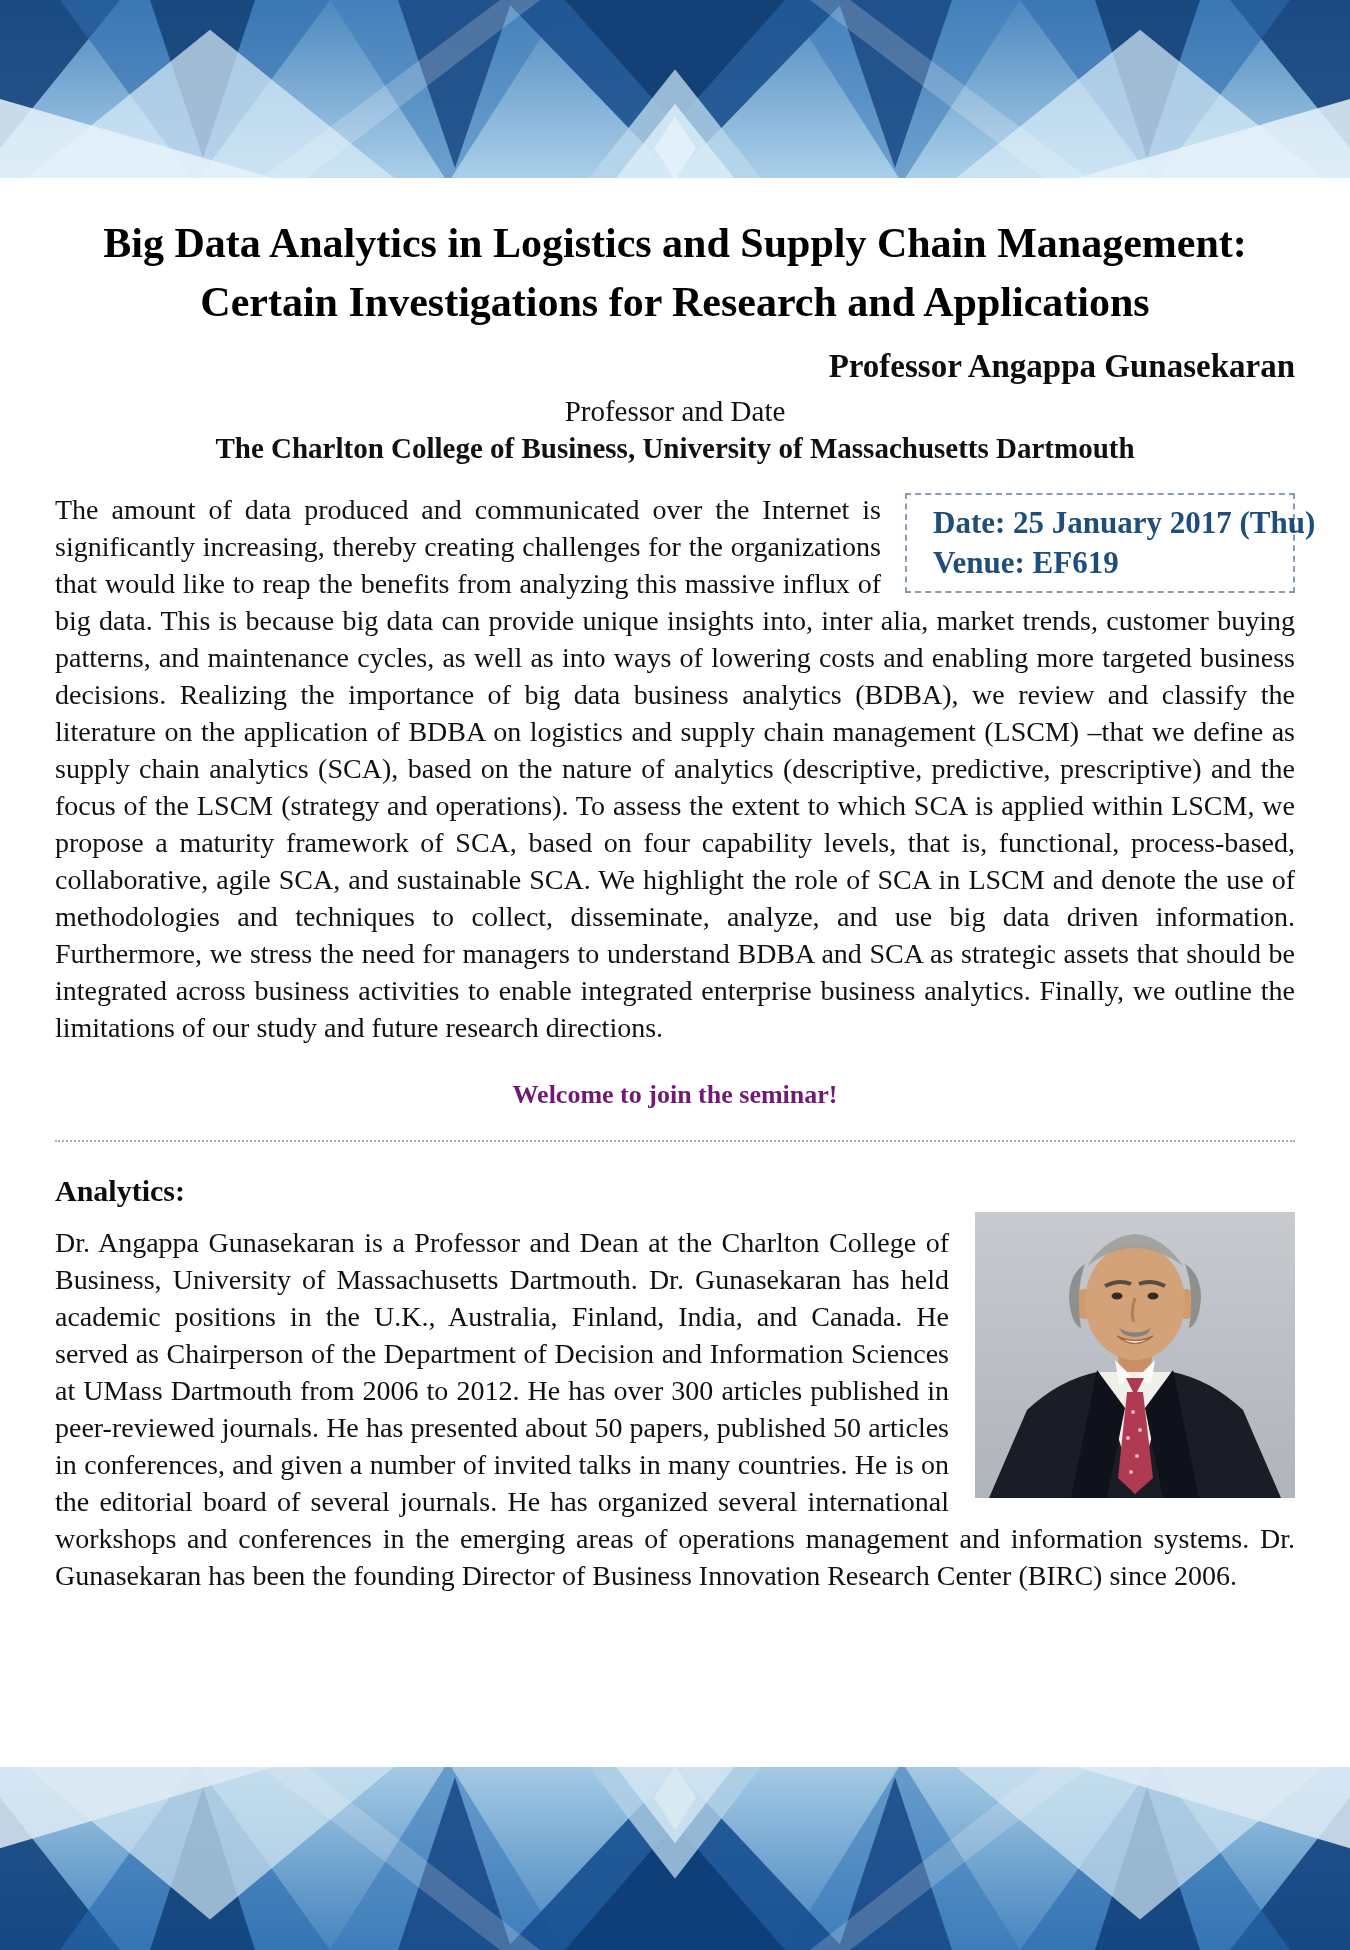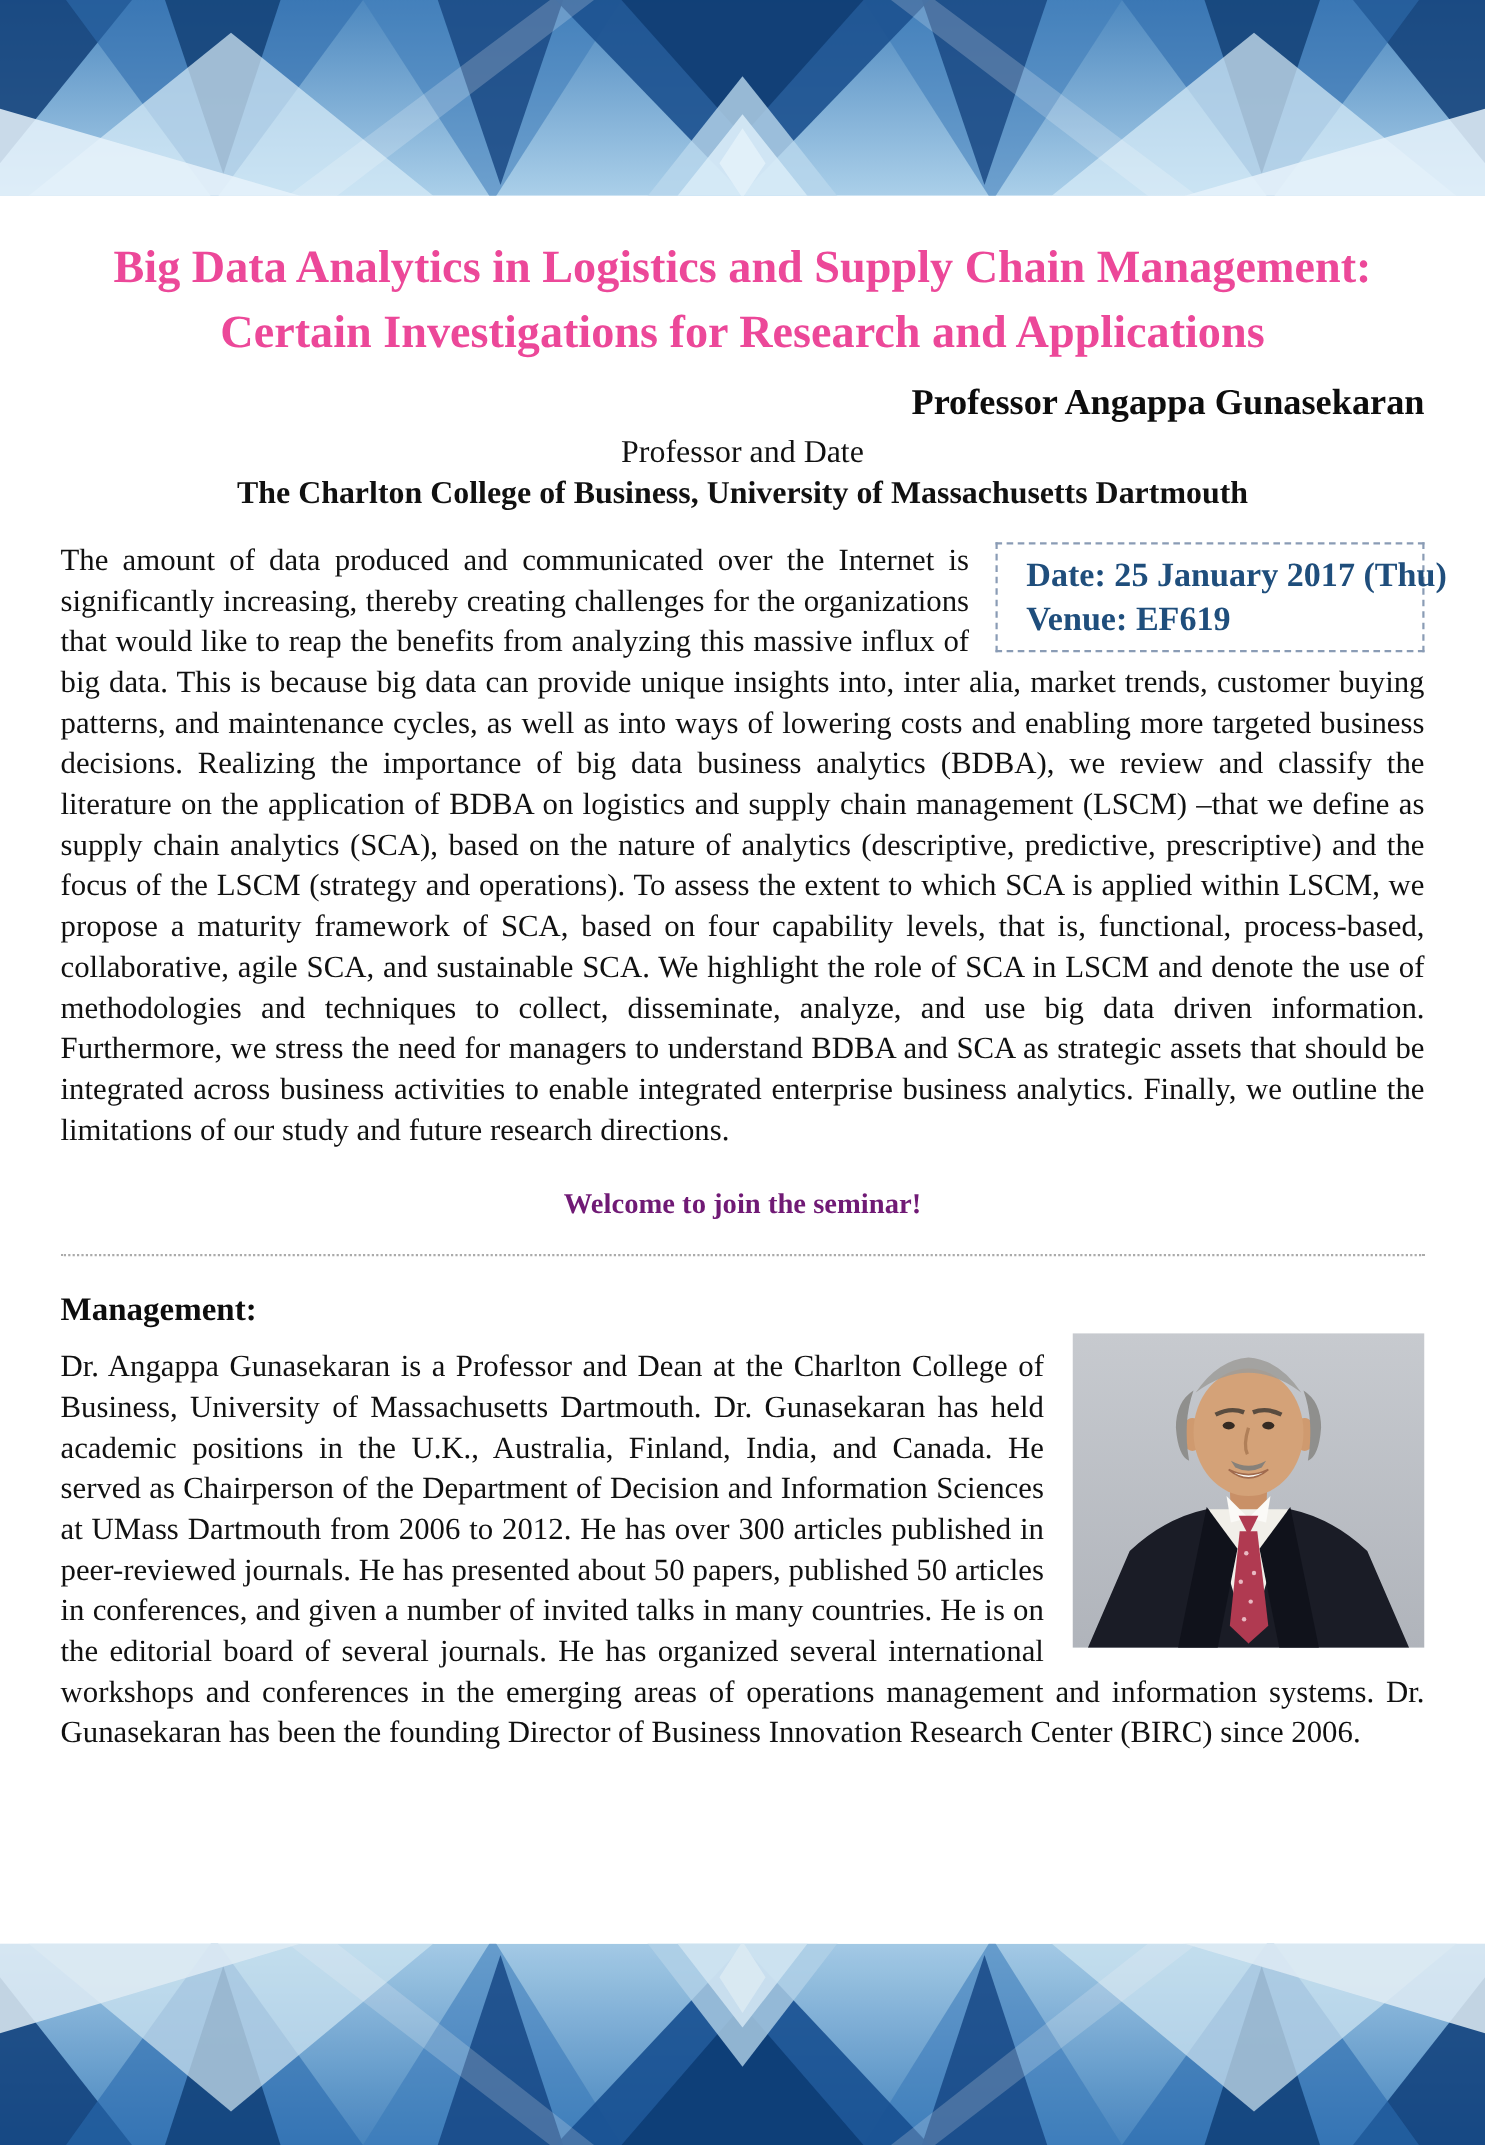--- a/index.html
+++ b/index.html
@@ -10,21 +10,21 @@
     font-family:"Liberation Serif", serif;
     color:#111;
     display:flex; flex-direction:column;
     overflow:hidden;
   }
   .banner { width:1350px; display:block; flex:0 0 auto; }
   .banner-top { height:178px; }
   .banner-bottom { height:183px; margin-top:auto; filter:saturate(1.08) brightness(.97); }
   .content { padding:0 55px; flex:0 0 auto; }
 
-  .title { margin:36px 0 0; text-align:center; color:#ec4899;
+  .title { margin:36px 0 0; text-align:center; color:#000000;
            font-size:42px; line-height:59px; font-weight:bold; }
   .title span { display:block; }
   .speaker { margin-top:16px; text-align:right; font-size:33px; font-weight:bold; color:#0d0d0d; }
   .role   { margin-top:10px; text-align:center; font-size:29px; }
   .affil  { margin-top:4px;  text-align:center; font-size:29px;font-weight:bold; }
 
   .abstract-wrap { margin-top:26px; }
   p.abstract { margin:0; font-size:28px; line-height:37px; text-align:justify; }
   .event-box { float:right; display:block; width:390px;
                border:2px dashed #8a9cb5; padding:8px 8px 8px 26px;
@@ -102,21 +102,21 @@
         <span class="event-line">Venue: EF619</span>
       </span>
       <span>The amount of data produced and communicated over the Internet is significantly increasing, thereby creating challenges for the organizations that would like to reap the benefits from analyzing this massive influx of big data. This is because big data can provide unique insights into, inter alia, market trends, customer buying patterns, and maintenance cycles, as well as into ways of lowering costs and enabling more targeted business decisions. Realizing the importance of big data business analytics (BDBA), we review and classify the literature on the application of BDBA on logistics and supply chain management (LSCM) –that we define as supply chain analytics (SCA), based on the nature of analytics (descriptive, predictive, prescriptive) and the focus of the LSCM (strategy and operations). To assess the extent to which SCA is applied within LSCM, we propose a maturity framework of SCA, based on four capability levels, that is, functional, process-based, collaborative, agile SCA, and sustainable SCA. We highlight the role of SCA in LSCM and denote the use of methodologies and techniques to collect, disseminate, analyze, and use big data driven information. Furthermore, we stress the need for managers to understand BDBA and SCA as strategic assets that should be integrated across business activities to enable integrated enterprise business analytics. Finally, we outline the limitations of our study and future research directions.</span>
     </p>
   </div>
 
   <div class="welcome">Welcome to join the seminar!</div>
 
   <hr class="divider">
 
-  <div class="bio-heading">Management:</div>
+  <div class="bio-heading">Analytics:</div>
 
   <p class="bio">
     <span class="photo-float">
       <svg viewBox="0 0 320 286" preserveAspectRatio="none">
         <rect width="320" height="286" fill="url(#gP)"></rect>
         <ellipse cx="109" cy="92" rx="10" ry="15" fill="#cf9a6f"></ellipse>
         <ellipse cx="211" cy="92" rx="10" ry="15" fill="#cf9a6f"></ellipse>
         <path d="M142,118 L178,118 L176,164 L144,164 Z" fill="#c99067"></path>
         <ellipse cx="160" cy="122" rx="20" ry="8" fill="#b57f56" opacity=".5"></ellipse>
         <ellipse cx="160" cy="90" rx="50" ry="58" fill="#d4a278"></ellipse>

